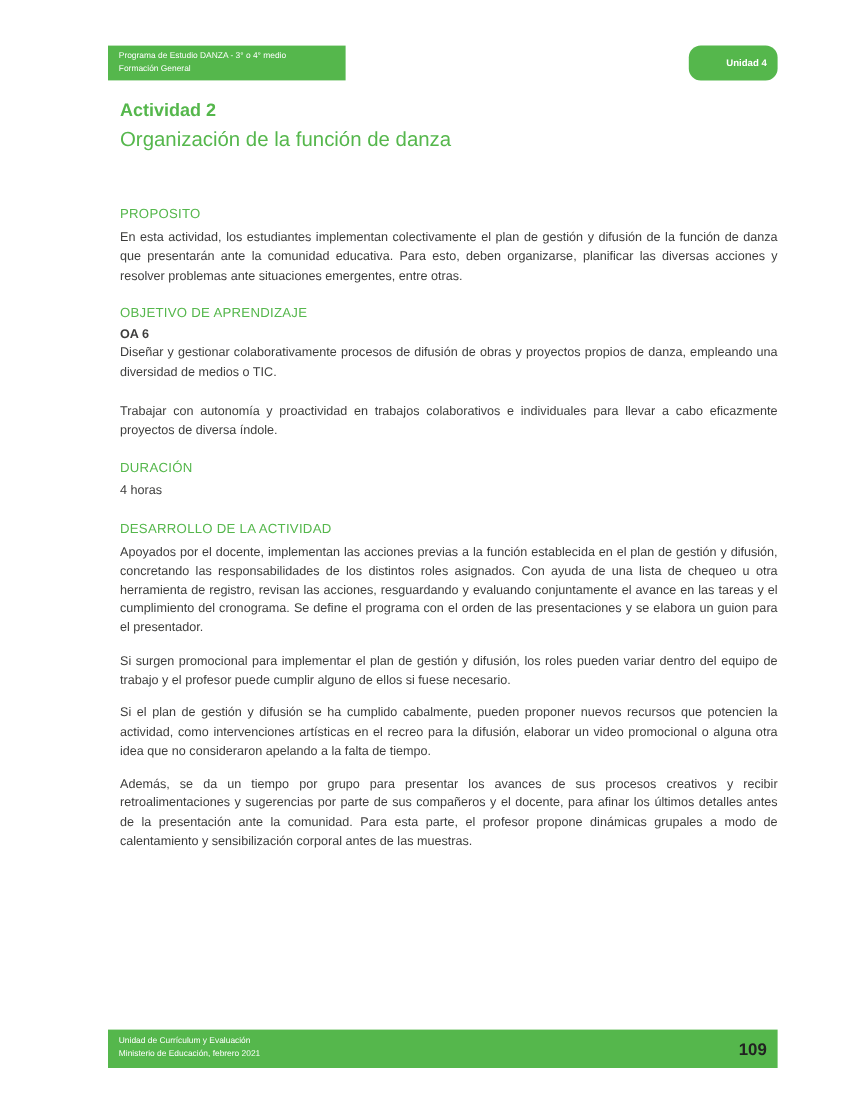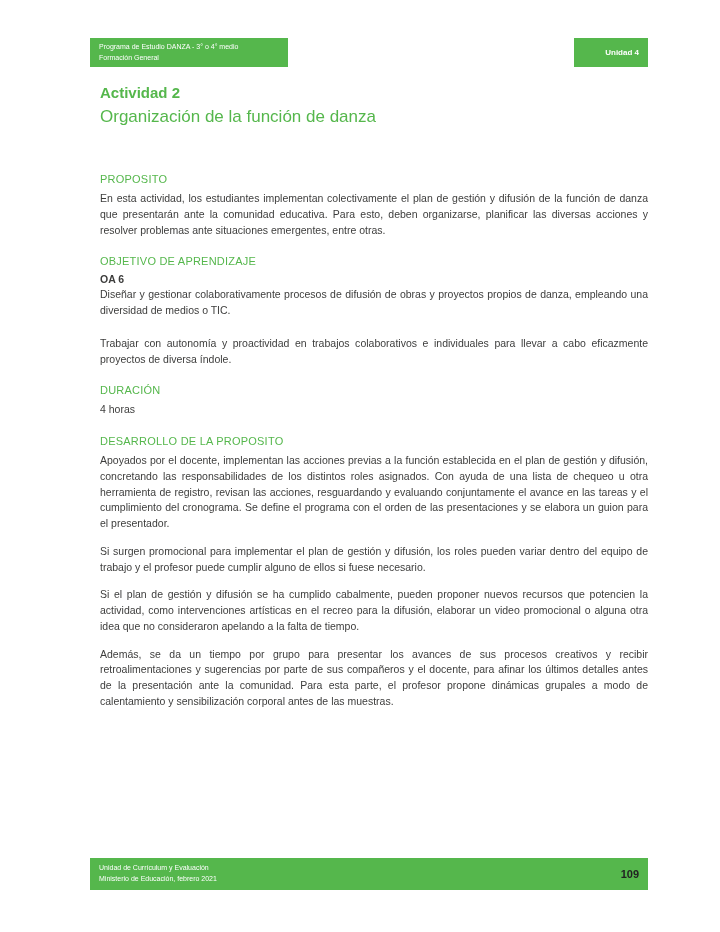--- a/index.html
+++ b/index.html
@@ -26,21 +26,21 @@
   }
   .topbar-left{
     background:var(--green);color:#ffffff;
     font-size:7px;line-height:1.5;
     padding:4px 9px;min-width:198px;
   }
   .topbar-right{
     background:var(--green);color:#ffffff;
     font-size:8px;font-weight:bold;
     padding:4px 9px;min-width:74px;
-    display:flex;align-items:center;justify-content:flex-end;
+    display:flex;align-items:center;justify-content:flex-end;border-radius:10px;
   }
   
   .content{
     position:absolute;top:84px;left:100px;right:72px;
   }
   .activity-title{
     color:var(--green);font-size:15px;font-weight:bold;
   }
   .activity-subtitle{
     color:var(--green);font-size:17px;font-weight:normal;
@@ -61,21 +61,21 @@
     margin-bottom:2px;
   }
   
   .bottombar{
     position:absolute;top:858px;left:90px;right:72px;height:32px;
     background:var(--green);
     display:flex;justify-content:space-between;align-items:center;
     padding:5px 9px;
   }
   .footer-left{color:#ffffff;font-size:7px;line-height:1.55;}
-  .footer-page{color:var(--page-num);font-size:11px;font-weight:bold;}
+  .footer-page{color:var(--page-num);font-size:14px;font-weight:bold;}
 </style>
 </head>
 <body>
 
 <div class="page">
 
   <header class="topbar">
     <div class="topbar-left">
       <div>Programa de Estudio DANZA - 3° o 4° medio</div>
       <div>Formación General</div>
@@ -104,21 +104,21 @@
     <section class="doc-section">
       <p class="body-text">Trabajar con autonomía y proactividad en trabajos colaborativos e individuales para llevar a cabo eficazmente proyectos de diversa índole.</p>
     </section>
 
     <section class="doc-section">
       <h3 class="section-heading">DURACIÓN</h3>
       <p class="body-text">4 horas</p>
     </section>
 
     <section class="doc-section">
-      <h3 class="section-heading">DESARROLLO DE LA PROPOSITO</h3>
+      <h3 class="section-heading">DESARROLLO DE LA ACTIVIDAD</h3>
       <p class="body-text">Apoyados por el docente, implementan las acciones previas a la función establecida en el plan de gestión y difusión, concretando las responsabilidades de los distintos roles asignados. Con ayuda de una lista de chequeo u otra herramienta de registro, revisan las acciones, resguardando y evaluando conjuntamente el avance en las tareas y el cumplimiento del cronograma. Se define el programa con el orden de las presentaciones y se elabora un guion para el presentador.</p>
       <p class="body-text">Si surgen promocional para implementar el plan de gestión y difusión, los roles pueden variar dentro del equipo de trabajo y el profesor puede cumplir alguno de ellos si fuese necesario.</p>
       <p class="body-text">Si el plan de gestión y difusión se ha cumplido cabalmente, pueden proponer nuevos recursos que potencien la actividad, como intervenciones artísticas en el recreo para la difusión, elaborar un video promocional o alguna otra idea que no consideraron apelando a la falta de tiempo.</p>
       <p class="body-text">Además, se da un tiempo por grupo para presentar los avances de sus procesos creativos y recibir retroalimentaciones y sugerencias por parte de sus compañeros y el docente, para afinar los últimos detalles antes de la presentación ante la comunidad. Para esta parte, el profesor propone dinámicas grupales a modo de calentamiento y sensibilización corporal antes de las muestras.</p>
     </section>
 
   </main>
 
   <footer class="bottombar">
     <div class="footer-left">

